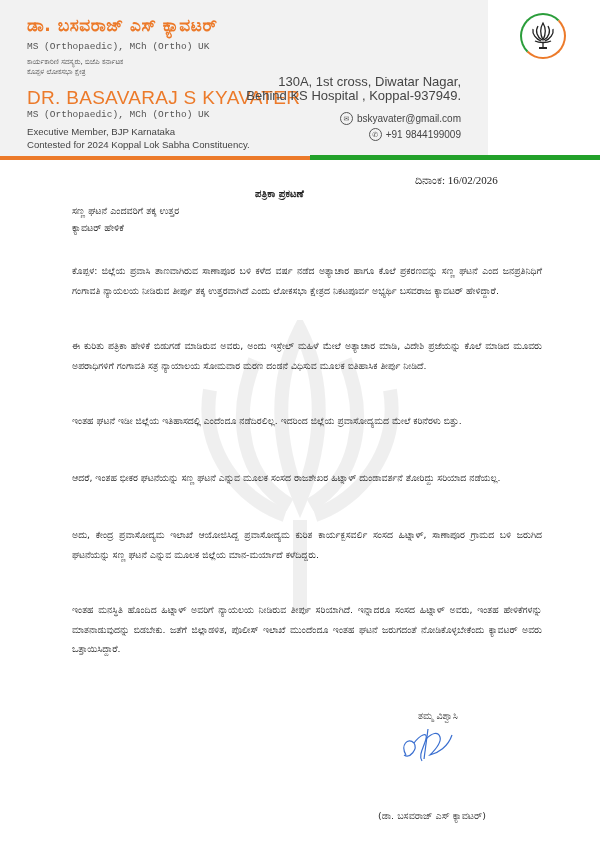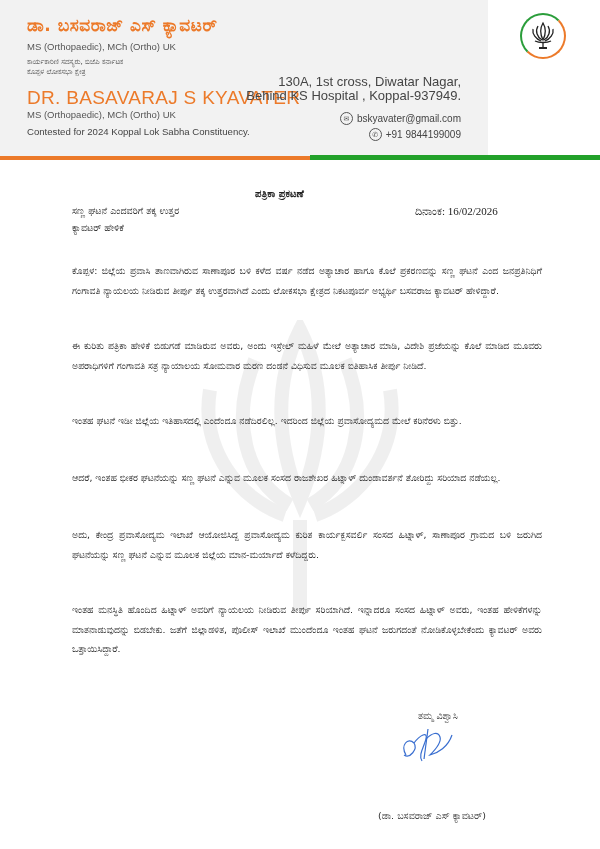--- a/index.html
+++ b/index.html
@@ -7,21 +7,21 @@
       width: 600px; height: 849px; background: #ffffff; position: relative; overflow: hidden;
       font-family: "DejaVu Sans", sans-serif; color: #222;
     }
     .header {
       position: absolute; left: 0; top: 0; width: 488px; height: 156px; background: #f2f2f2;
     }
     .kn-name {
       position: absolute; left: 27px; top: 15px; font-size: 17px; font-weight: bold; color: #ec7a2a;
       letter-spacing: 0.5px; white-space: nowrap;
     }
-    .qual { position: absolute; left: 27px; font-size: 9.5px; color: #555; white-space: nowrap; font-family: Liberation Sans, sans-serif; }
+    .qual { position: absolute; left: 27px; font-size: 9.5px; color: #555; white-space: nowrap; font-family: Liberation Mono, monospace; }
     .kn-role { position: absolute; left: 27px; font-size: 7.2px; color: #444; line-height: 10px; white-space: nowrap; }
     .en-name {
       position: absolute; left: 27px; top: 87px; font-size: 19px; font-weight: normal; color: #ec7a2a;
       font-family: "Liberation Sans", sans-serif; letter-spacing: 0.3px; white-space: nowrap;
     }
     .en-role {
       position: absolute; left: 27px; top: 125px; font-size: 9.6px; color: #444; line-height: 13px;
       font-family: "Liberation Sans", sans-serif; white-space: nowrap;
     }
     .logo {
@@ -31,39 +31,40 @@
     }
     .address {
       position: absolute; right: 27px; top: 75px; text-align: right; font-size: 13px; color: #444; line-height: 14px;
       font-family: "Liberation Sans", sans-serif; white-space: nowrap;
     }
     .contact { position: absolute; right: 27px; text-align: center; font-size: 10px; color: #444; font-family: "Liberation Sans", sans-serif; white-space: nowrap; display: flex; align-items: center; gap: 4px; }
     .contact .ic { display: inline-flex; align-items: center; justify-content: center; width: 11px; height: 11px; border: 1px solid #555; border-radius: 50%; font-size: 7px; color: #555; }
     .bar-orange { position: absolute; left: 0; top: 156px; width: 310px; height: 4px; background: #ec7a2a; }
     .bar-green { position: absolute; left: 310px; top: 155px; width: 290px; height: 5px; background: #22a12a; }
     .watermark { position: absolute; left: 185px; top: 320px; width: 230px; height: 300px; opacity: 0.06; }
-    .date { position: absolute; left: 415px; top: 174px; font-size: 11px; font-family: "Liberation Serif", serif; color: #222; white-space: nowrap; margin-top: 31px; }
+    .date { position: absolute; left: 415px; top: 174px; font-size: 11px; font-family: "Liberation Serif", serif; color: #222; white-space: nowrap; }
     .title { position: absolute; left: 255px; top: 188px; font-size: 10px; font-weight: bold; color: #222; white-space: nowrap; }
     .subtitle { position: absolute; left: 72px; font-size: 9.5px; color: #222; white-space: nowrap; text-align: right; }
     .para { position: absolute; left: 72px; width: 470px; font-size: 9.3px; line-height: 19.5px; color: #222; text-align: justify; }
     .closing { position: absolute; left: 418px; top: 710px; font-size: 9.5px; color: #333; white-space: nowrap; }
     .signature { position: absolute; left: 398px; top: 725px; width: 60px; height: 40px; }
     .signer { position: absolute; left: 378px; top: 770px; font-size: 9.5px; color: #333; white-space: nowrap; margin-top: 40px; }
   </style>
 </head>
 <body>
 
 <div class="header">
   <div class="kn-name">ಡಾ. ಬಸವರಾಜ್ ಎಸ್ ಕ್ಯಾವಟರ್</div>
   <div class="qual" style="top:41px">MS (Orthopaedic), MCh (Ortho) UK</div>
   <div class="kn-role" style="top:57px">ಕಾರ್ಯಕಾರಿಣಿ ಸದಸ್ಯರು, ಬಿಜೆಪಿ ಕರ್ನಾಟಕ</div>
   <div class="kn-role" style="top:67px">ಕೊಪ್ಪಳ ಲೋಕಸಭಾ ಕ್ಷೇತ್ರ</div>
   <div class="en-name">DR. BASAVARAJ S KYAVATER</div>
   <div class="qual" style="top:109px">MS (Orthopaedic), MCh (Ortho) UK</div>
   <div class="en-role">
+    <div>Executive Member, BJP Karnataka</div>
     <div>Contested for 2024 Koppal Lok Sabha Constituency.</div>
   </div>
 
   <div class="logo">
     <svg width="28" height="32" viewBox="0 0 28 32">
       <g fill="none" stroke="#222" stroke-width="1.3">
         <path d="M14 3 C11 8 11 14 14 20 C17 14 17 8 14 3Z"></path>
         <path d="M9 6 C6 11 8 17 13 20"></path>
         <path d="M19 6 C22 11 20 17 15 20"></path>
         <path d="M4 9 C3 14 7 19 12 21"></path>

